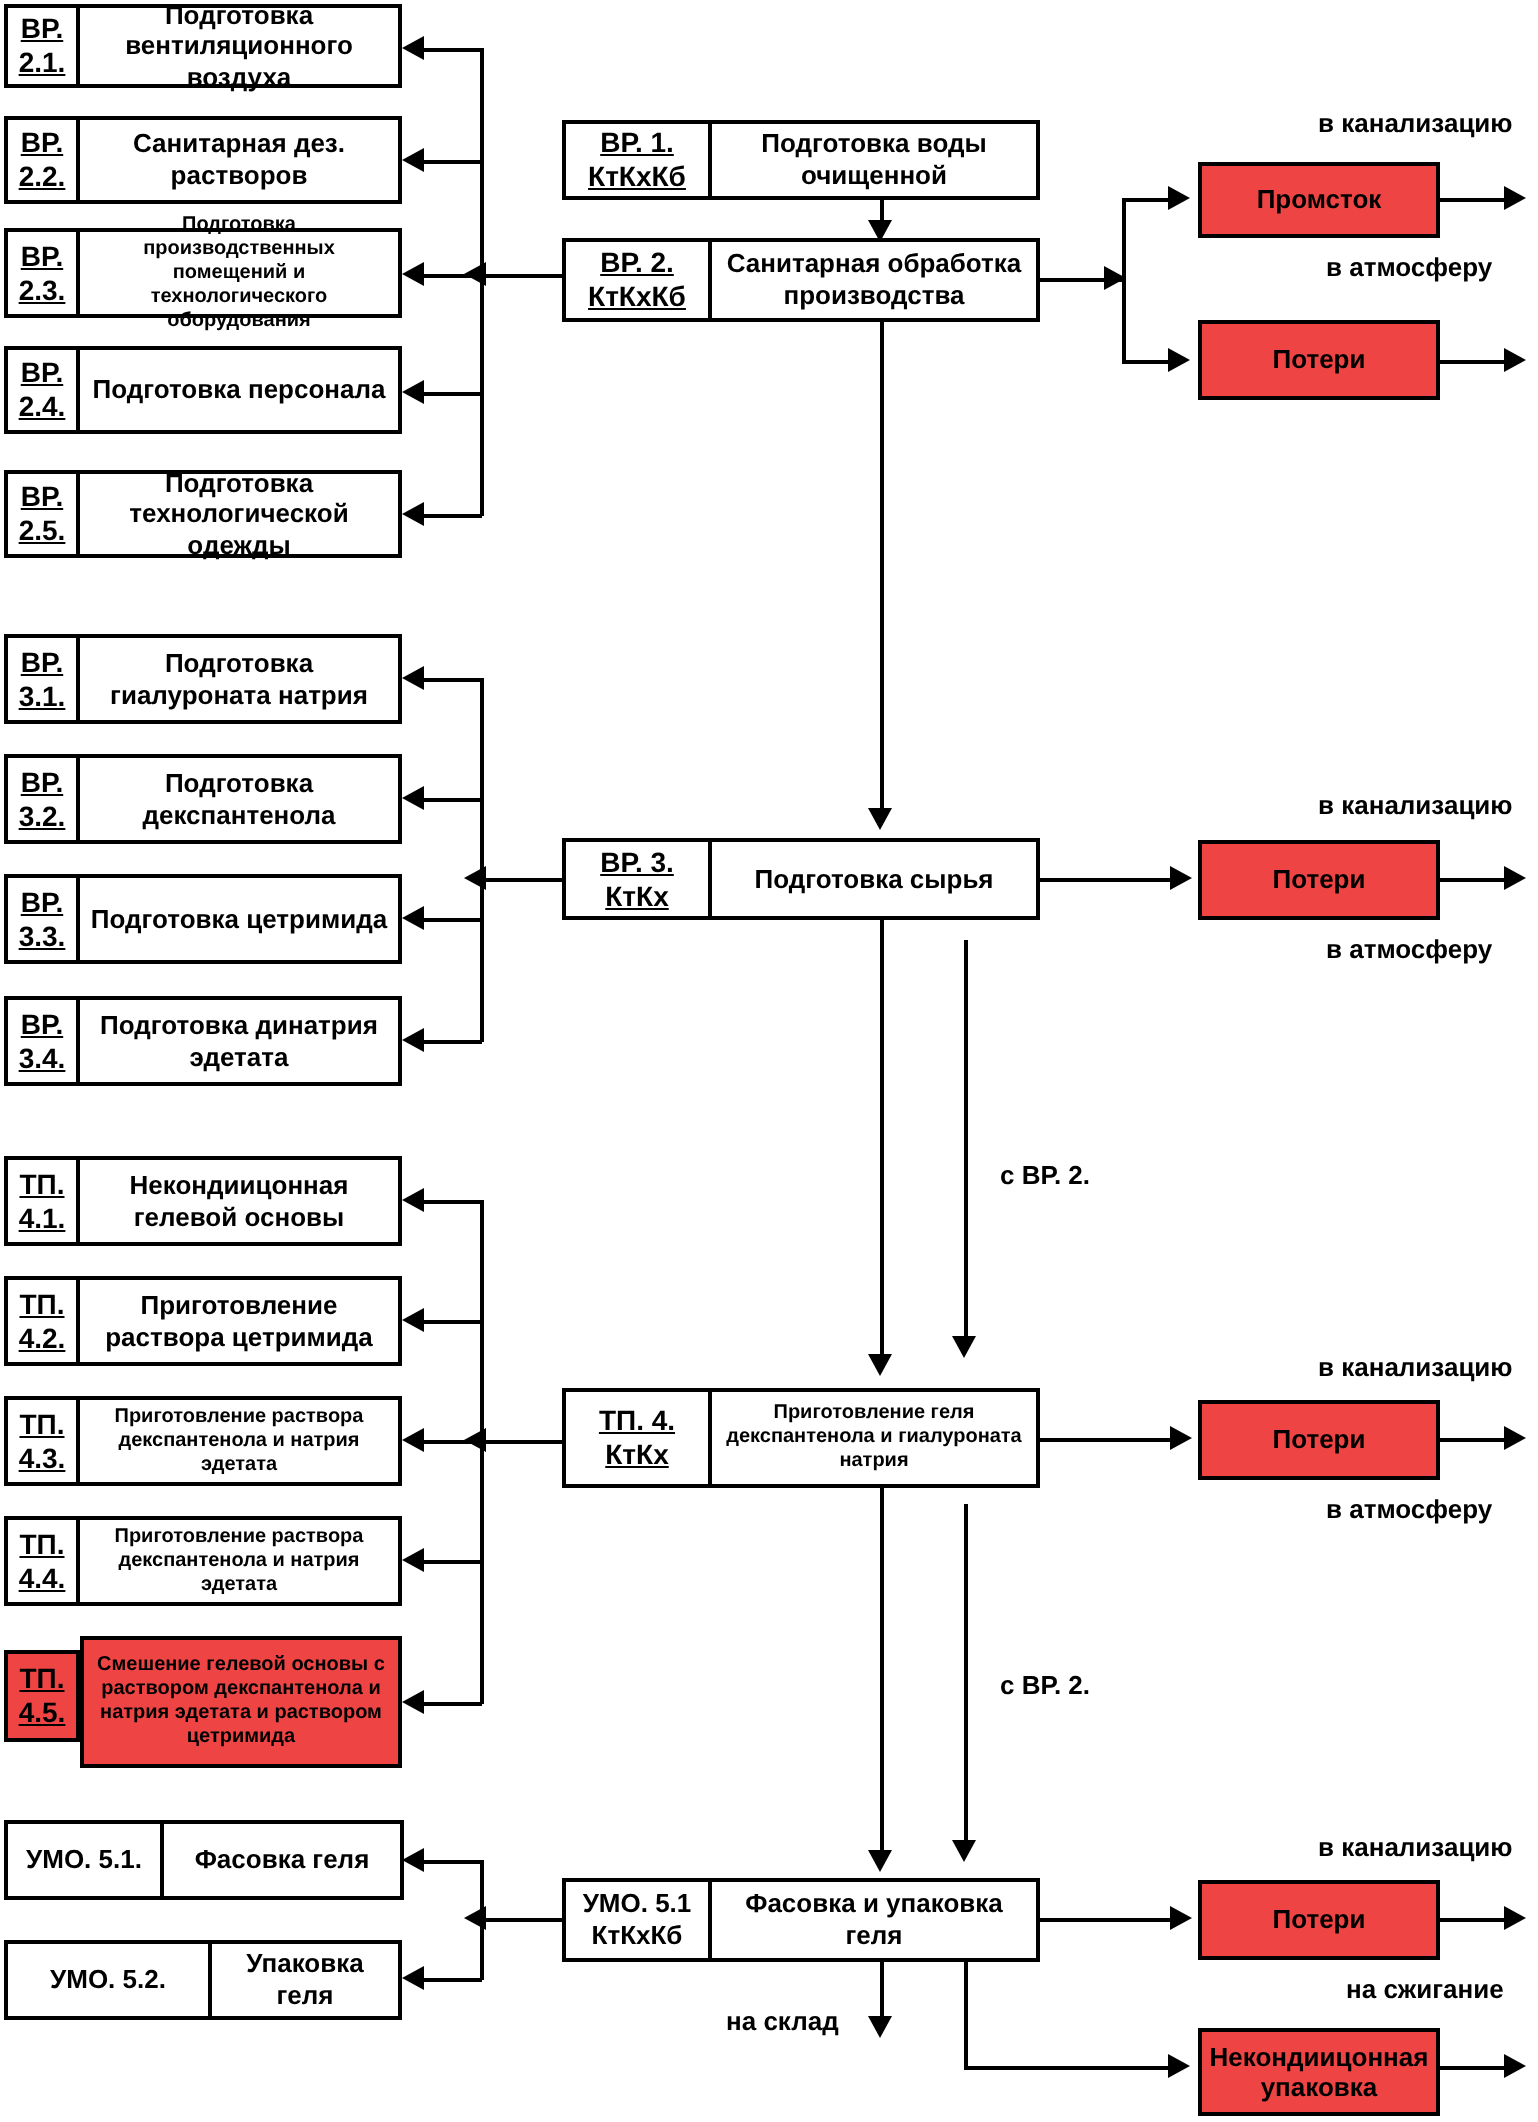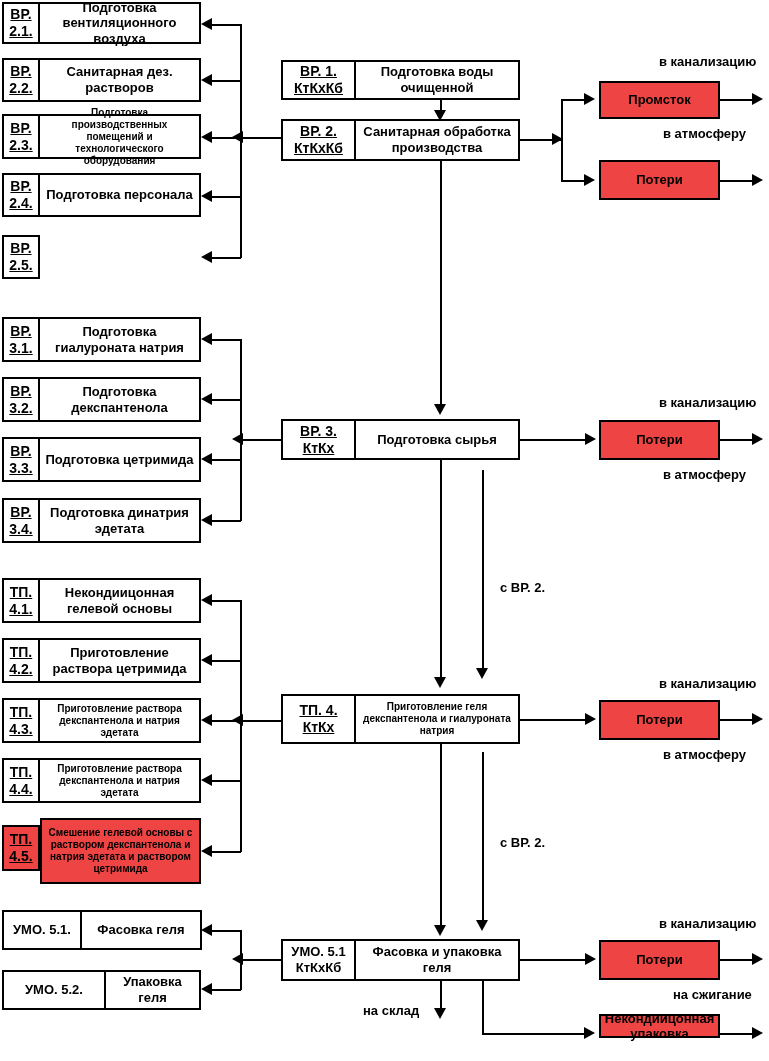--- a/index.html
+++ b/index.html
@@ -57,20 +57,21 @@
 
   <div class="split" style="left:2px;top:173px;width:199px;height:44px;">
     <div class="code fs14" style="width:38px;">ВР.
 2.4.</div>
     <div class="body fs13">Подготовка персонала</div>
   </div>
 
   <div class="split" style="left:2px;top:235px;width:199px;height:44px;">
     <div class="code fs14" style="width:38px;">ВР.
 2.5.</div>
+    <div class="body fs13">Подготовка технологической одежды</div>
   </div>
 
   <div class="v" style="left:240px;top:24px;height:234px;"></div>
 
   <div class="h" style="left:210px;top:24px;width:31px;"></div>
   <div class="ar ar-l" style="left:201px;top:18px;"></div>
   <div class="h" style="left:210px;top:80px;width:31px;"></div>
   <div class="ar ar-l" style="left:201px;top:74px;"></div>
   <div class="h" style="left:210px;top:137px;width:31px;"></div>
   <div class="ar ar-l" style="left:201px;top:131px;"></div>
@@ -261,17 +262,17 @@
   <div class="ar ar-r" style="left:752px;top:953px;"></div>
   <div class="lbl fs13" style="left:673px;top:987px;">на сжигание</div>
 
   <div class="v" style="left:440px;top:981px;height:32px;"></div>
   <div class="ar ar-d" style="left:434px;top:1008px;"></div>
   <div class="lbl fs13" style="left:363px;top:1003px;">на склад</div>
 
   <div class="v" style="left:482px;top:981px;height:53px;"></div>
   <div class="h" style="left:482px;top:1033px;width:105px;"></div>
   <div class="ar ar-r" style="left:584px;top:1027px;"></div>
-  <div class="box fs13" style="left:599px;top:1014px;width:121px;height:24px;">Некондиицонная упаковка</div>
+  <div class="box fs13" style="left:599px;top:1014px;width:121px;height:44px;">Некондиицонная упаковка</div>
   <div class="h" style="left:720px;top:1033px;width:36px;"></div>
   <div class="ar ar-r" style="left:752px;top:1027px;"></div>
 
 </div>
 
 </body></html>

